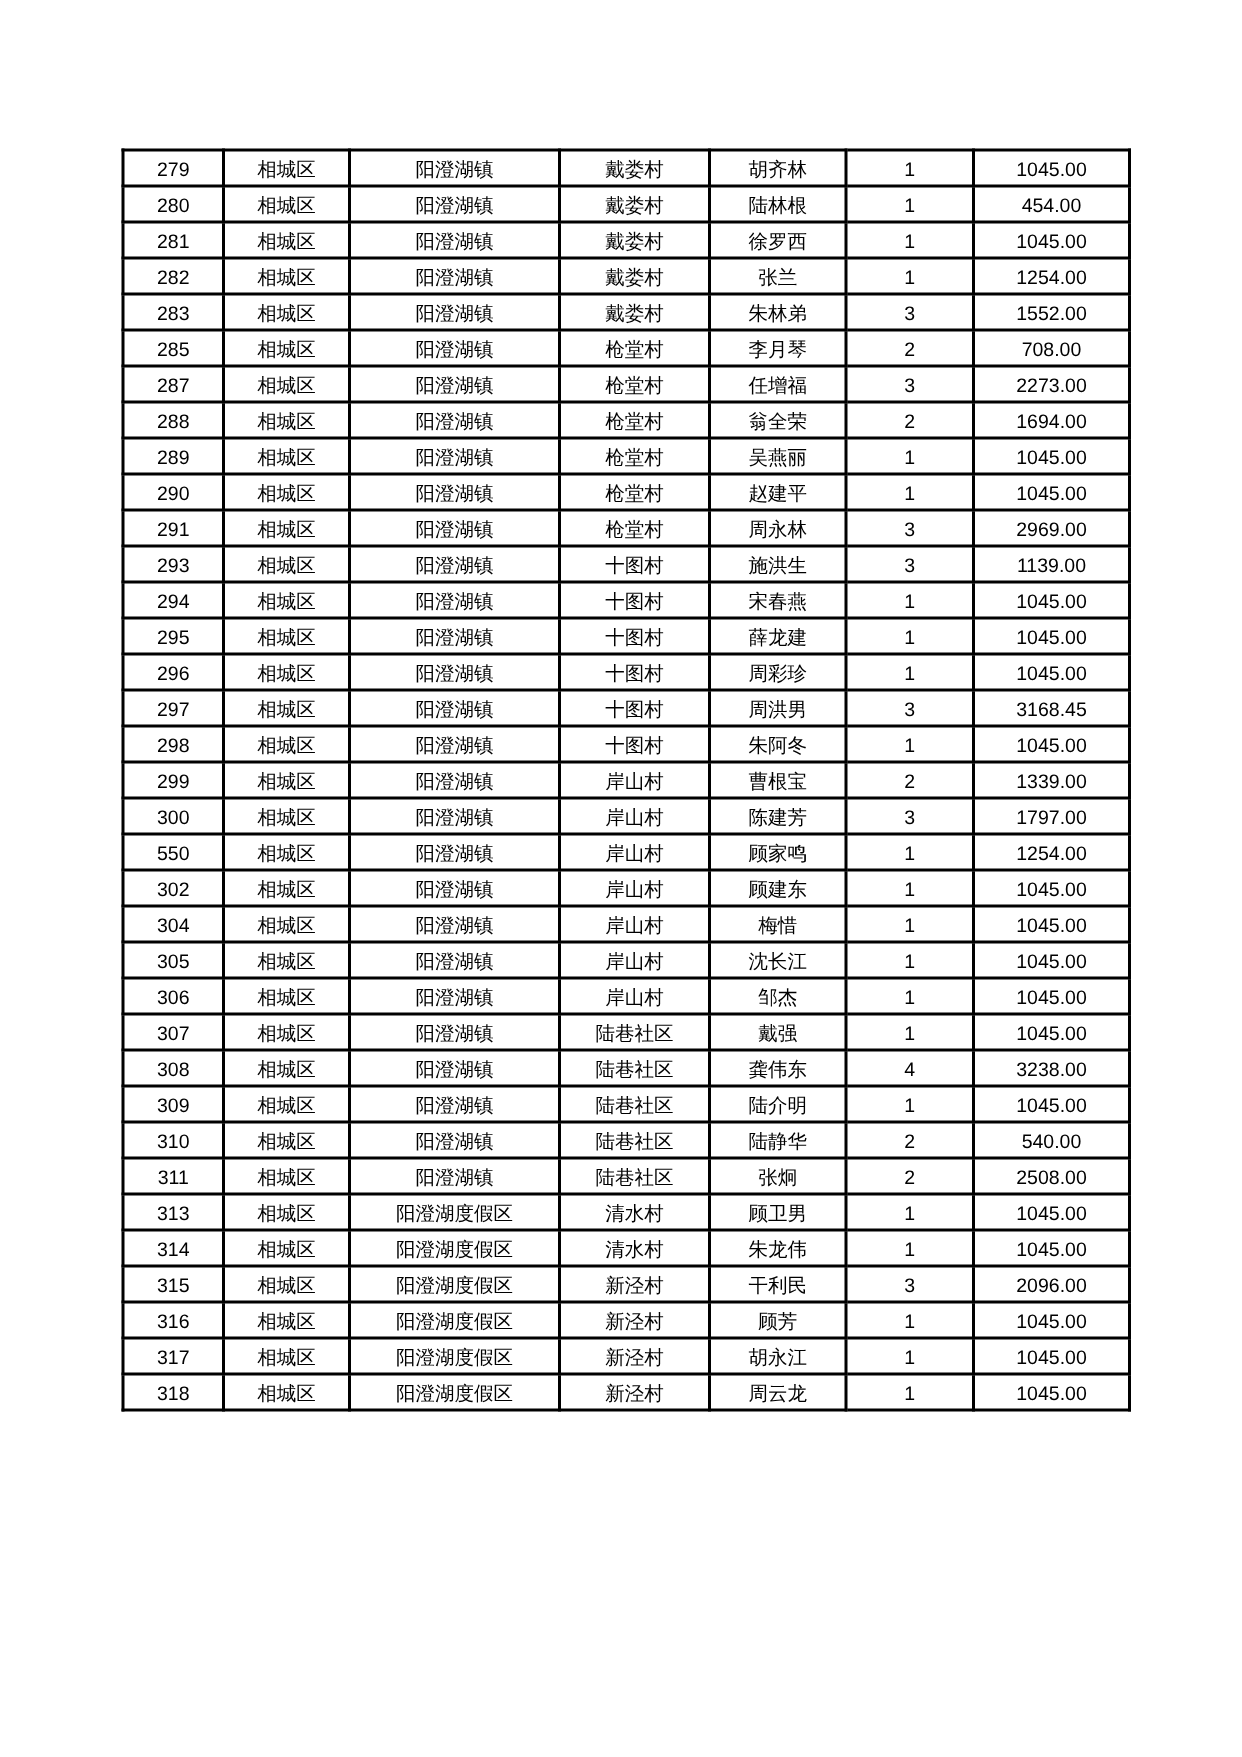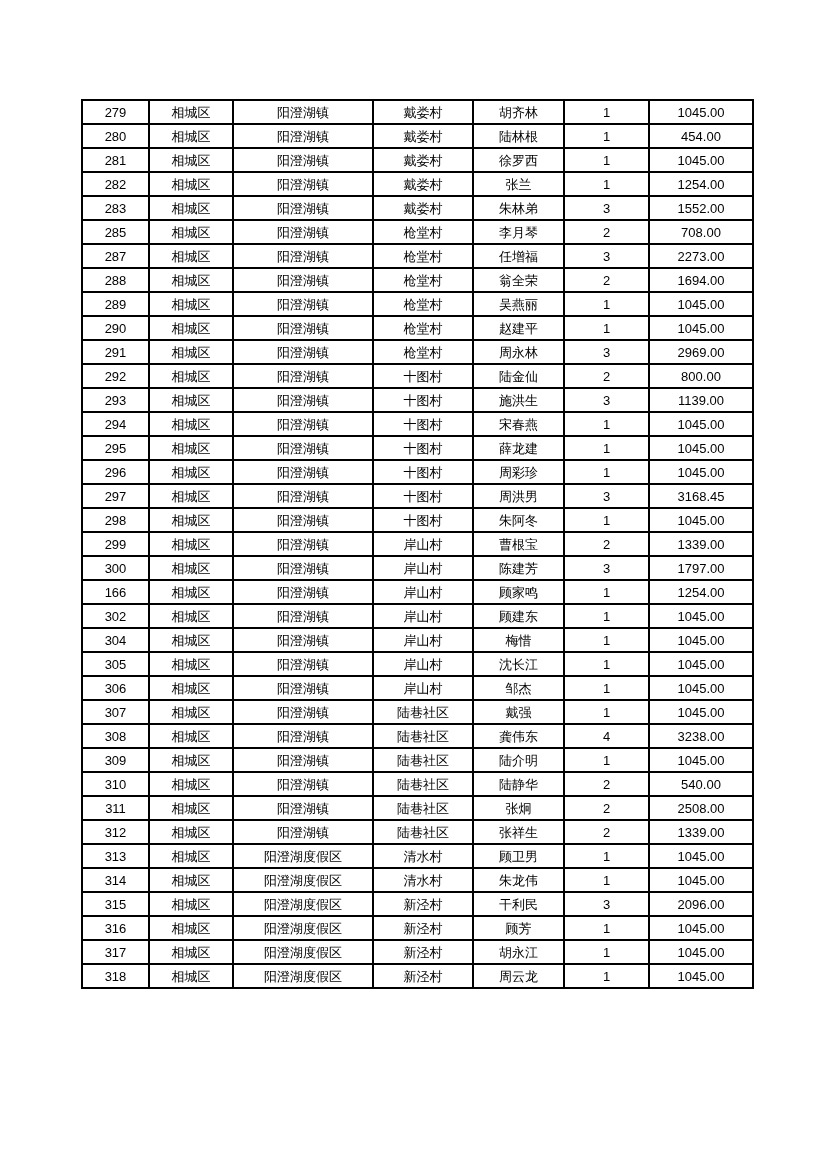--- a/index.html
+++ b/index.html
@@ -151,29 +151,20 @@
         <tr>
           <td>291</td>
           <td>相城区</td>
           <td>阳澄湖镇</td>
           <td>枪堂村</td>
           <td>周永林</td>
           <td>3</td>
           <td>2969.00</td>
         </tr>
         <tr>
-          <td>292</td>
-          <td>相城区</td>
-          <td>阳澄湖镇</td>
-          <td>十图村</td>
-          <td>陆金仙</td>
-          <td>2</td>
-          <td>800.00</td>
-        </tr>
-        <tr>
           <td>293</td>
           <td>相城区</td>
           <td>阳澄湖镇</td>
           <td>十图村</td>
           <td>施洪生</td>
           <td>3</td>
           <td>1139.00</td>
         </tr>
         <tr>
           <td>294</td>
@@ -232,21 +223,21 @@
         <tr>
           <td>300</td>
           <td>相城区</td>
           <td>阳澄湖镇</td>
           <td>岸山村</td>
           <td>陈建芳</td>
           <td>3</td>
           <td>1797.00</td>
         </tr>
         <tr>
-          <td>166</td>
+          <td>550</td>
           <td>相城区</td>
           <td>阳澄湖镇</td>
           <td>岸山村</td>
           <td>顾家鸣</td>
           <td>1</td>
           <td>1254.00</td>
         </tr>
         <tr>
           <td>302</td>
           <td>相城区</td>
@@ -320,29 +311,20 @@
           <td>540.00</td>
         </tr>
         <tr>
           <td>311</td>
           <td>相城区</td>
           <td>阳澄湖镇</td>
           <td>陆巷社区</td>
           <td>张炯</td>
           <td>2</td>
           <td>2508.00</td>
-        </tr>
-        <tr>
-          <td>312</td>
-          <td>相城区</td>
-          <td>阳澄湖镇</td>
-          <td>陆巷社区</td>
-          <td>张祥生</td>
-          <td>2</td>
-          <td>1339.00</td>
         </tr>
         <tr>
           <td>313</td>
           <td>相城区</td>
           <td>阳澄湖度假区</td>
           <td>清水村</td>
           <td>顾卫男</td>
           <td>1</td>
           <td>1045.00</td>
         </tr>

